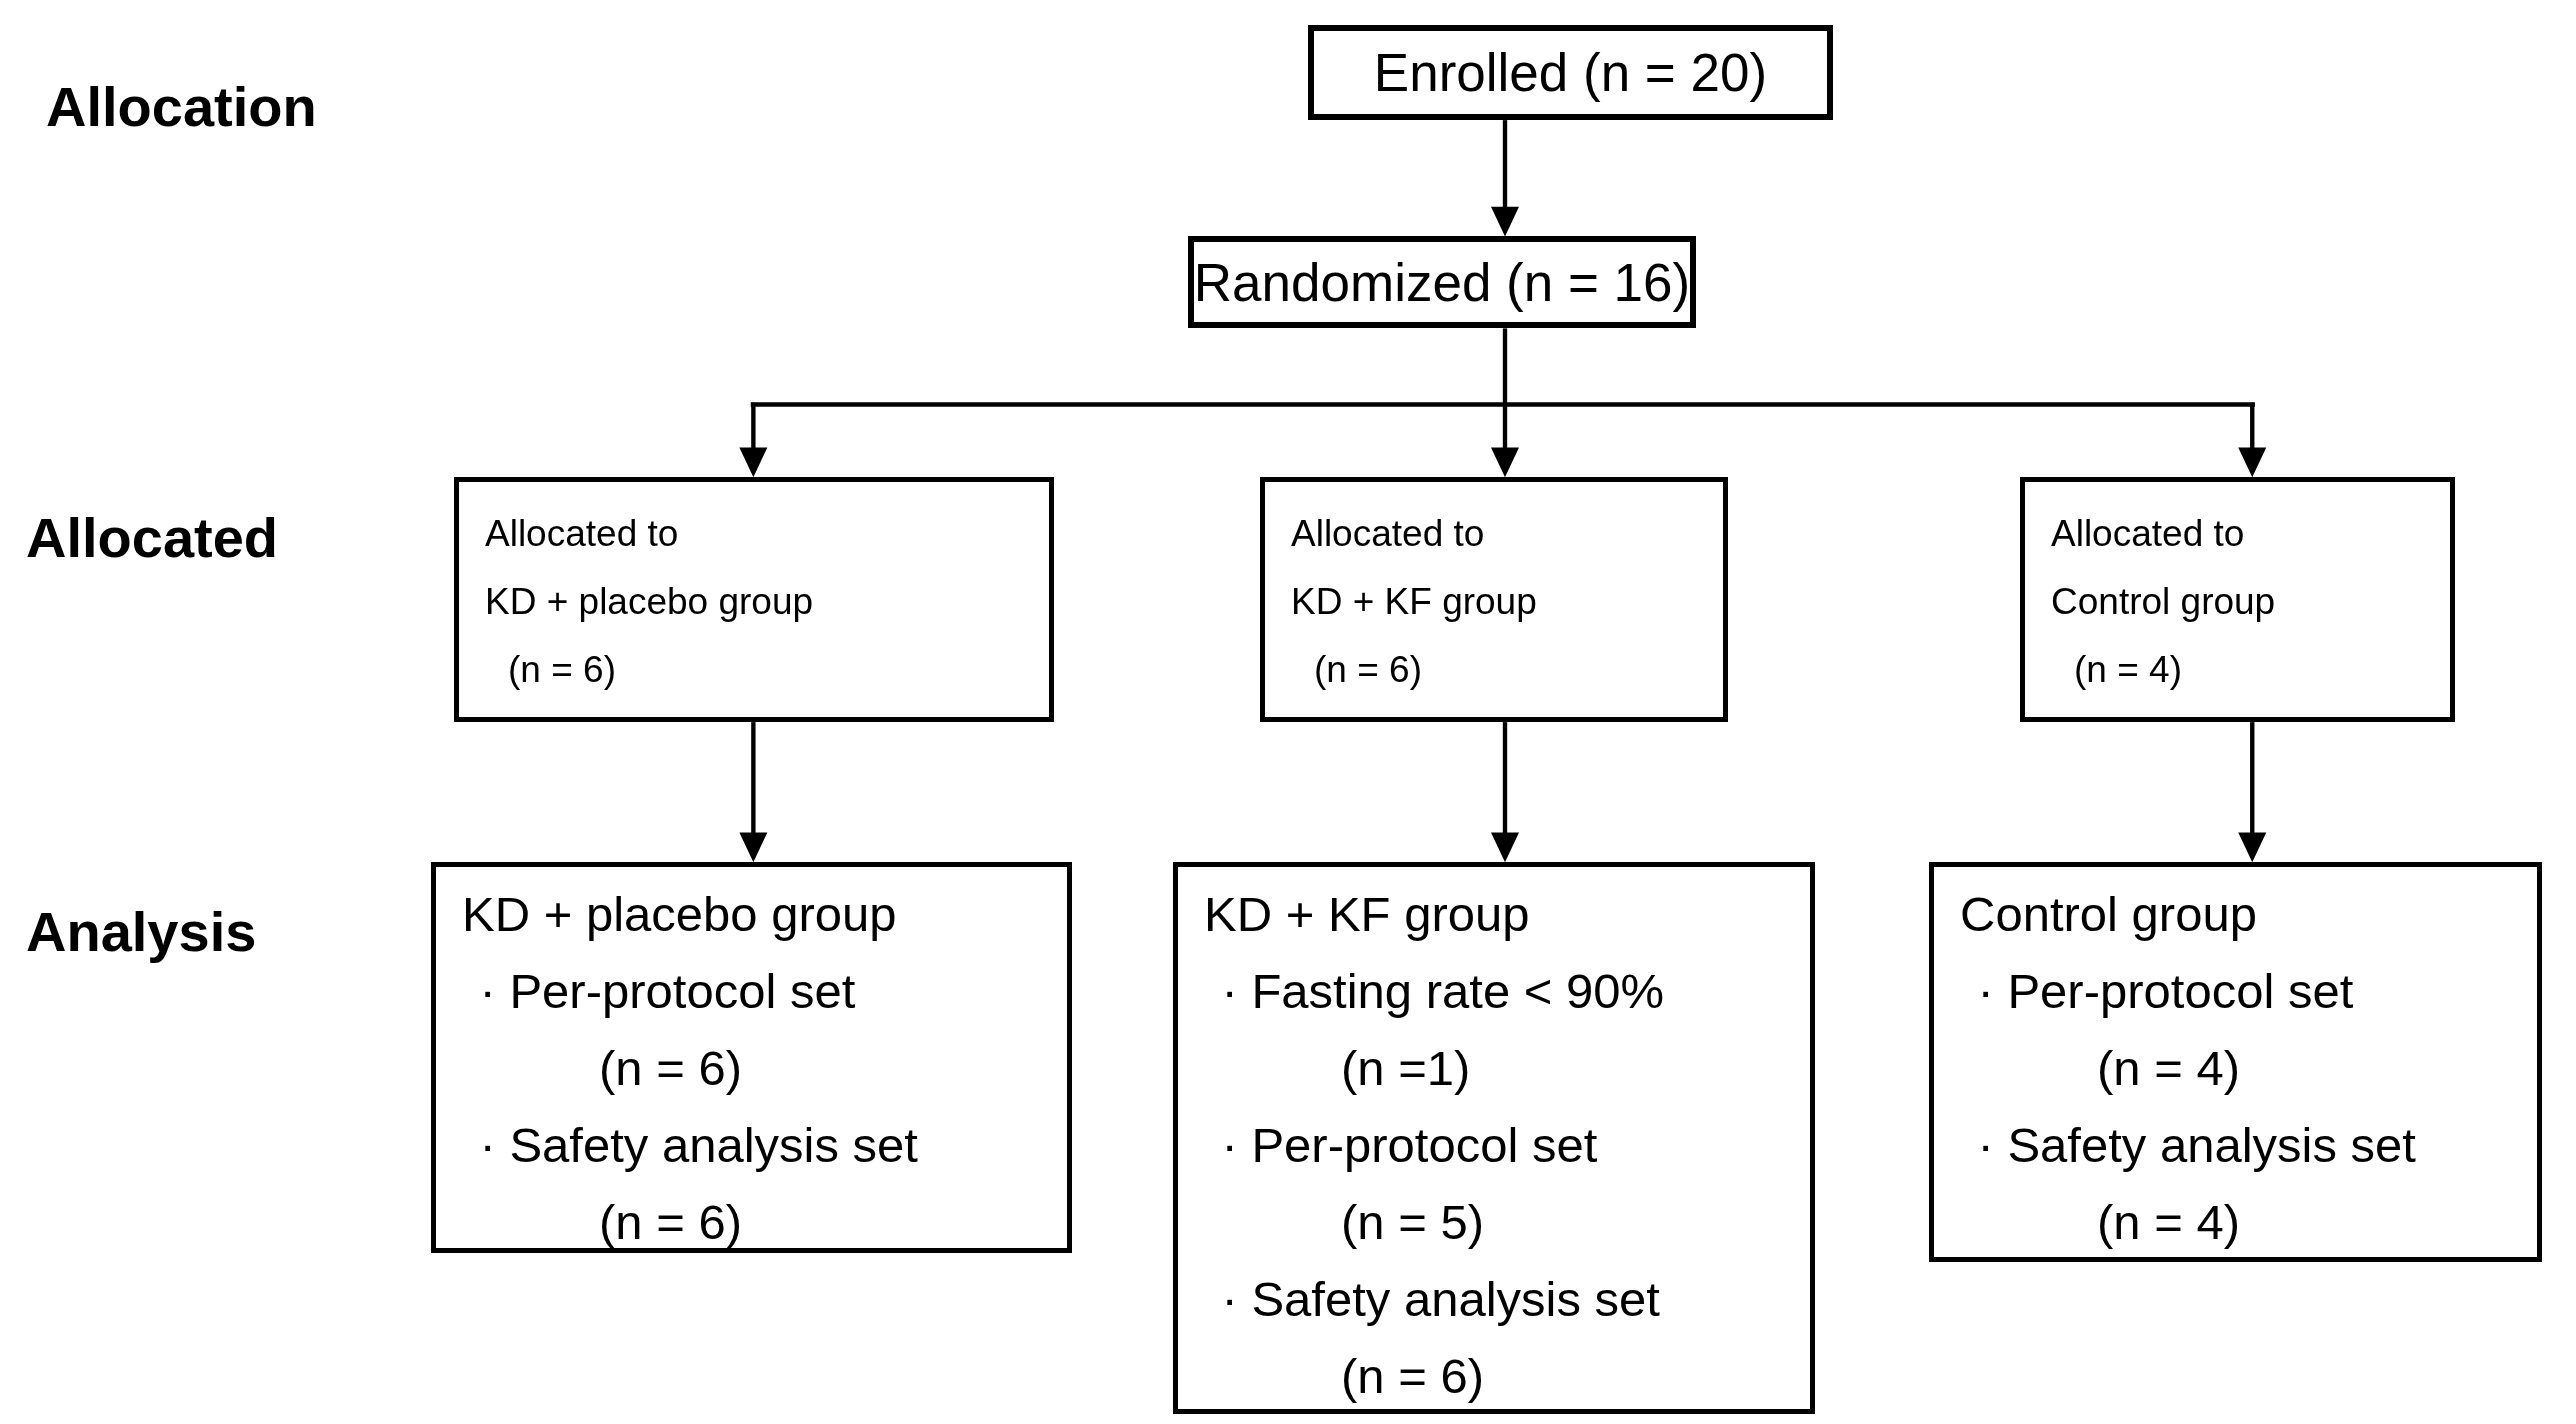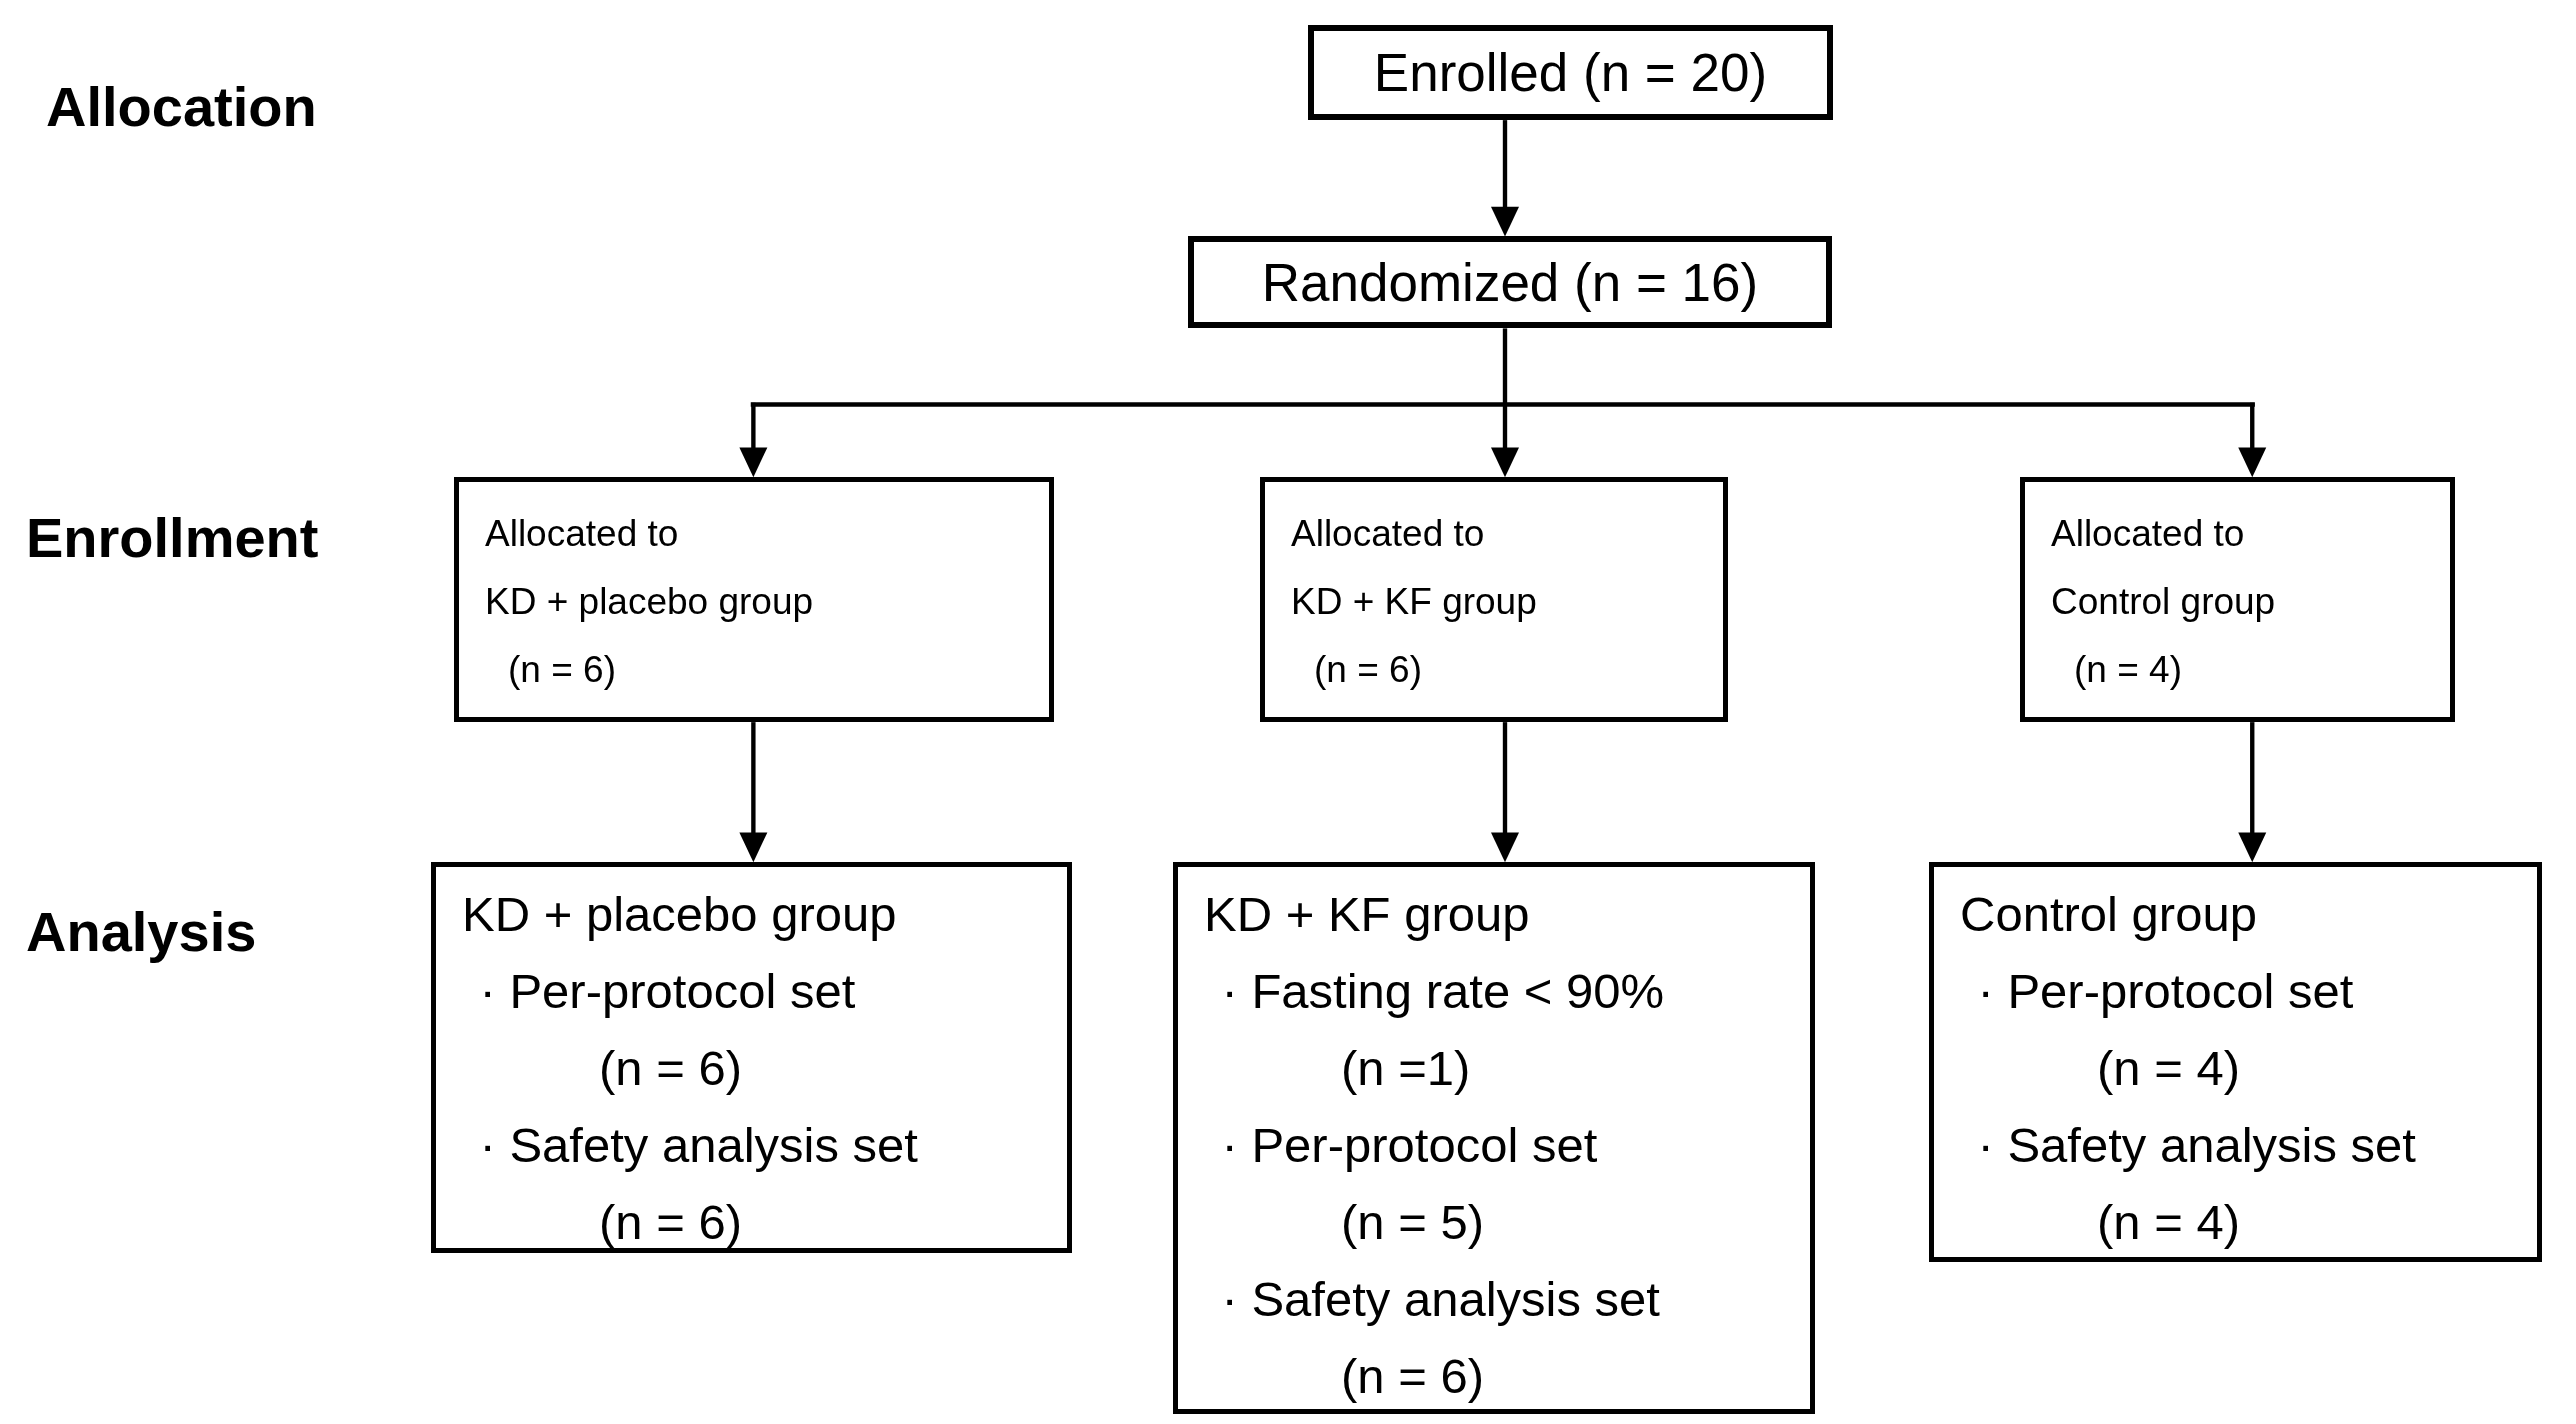--- a/index.html
+++ b/index.html
@@ -30,21 +30,21 @@
     box-sizing: border-box;
   }
   .box-center {
     display: flex;
     align-items: center;
     justify-content: center;
     font-size: 53px;
     white-space: nowrap;
   }
   #box-enrolled   { left: 1308px; top: 24.5px;  width: 525px; height: 95px; border-width: 6.1px; }
-  #box-randomized { left: 1188px; top: 236px; width: 644px; height: 92px; border-width: 6.1px; }
+  #box-randomized { left: 1188px; top: 236px; width: 508px; height: 92px; border-width: 6.1px; }
 
   .alloc-box {
     padding: 17.5px 0 0 26px;
     font-size: 37px;
     line-height: 68px;
   }
   #alloc-left   { left: 454px;  top: 477px; width: 600px; height: 245px; }
   #alloc-middle { left: 1260px; top: 477px; width: 468px; height: 245px; }
   #alloc-right  { left: 2020px; top: 477px; width: 435px; height: 245px; }
 
@@ -100,21 +100,21 @@
     <line x1="1720" y1="825" x2="1720" y2="952"></line>
     <polygon points="1720,985 1704,951 1736,951"></polygon>
   </g>
   <g>
     <line x1="2574" y1="825" x2="2574" y2="952"></line>
     <polygon points="2574,985 2558,951 2590,951"></polygon>
   </g>
 </svg>
 
 <div class="stage-label" id="label-enrollment">Allocation</div>
-<div class="stage-label" id="label-allocation">Enrollment</div>
+<div class="stage-label" id="label-allocation">Allocated</div>
 <div class="stage-label" id="label-analysis">Analysis</div>
 
 <div class="box box-center" id="box-enrolled">
   <span>Enrolled (n = 20)</span>
 </div>
 <div class="box box-center" id="box-randomized">
   <span>Randomized (n = 16)</span>
 </div>
 
 <div class="box alloc-box" id="alloc-left">

